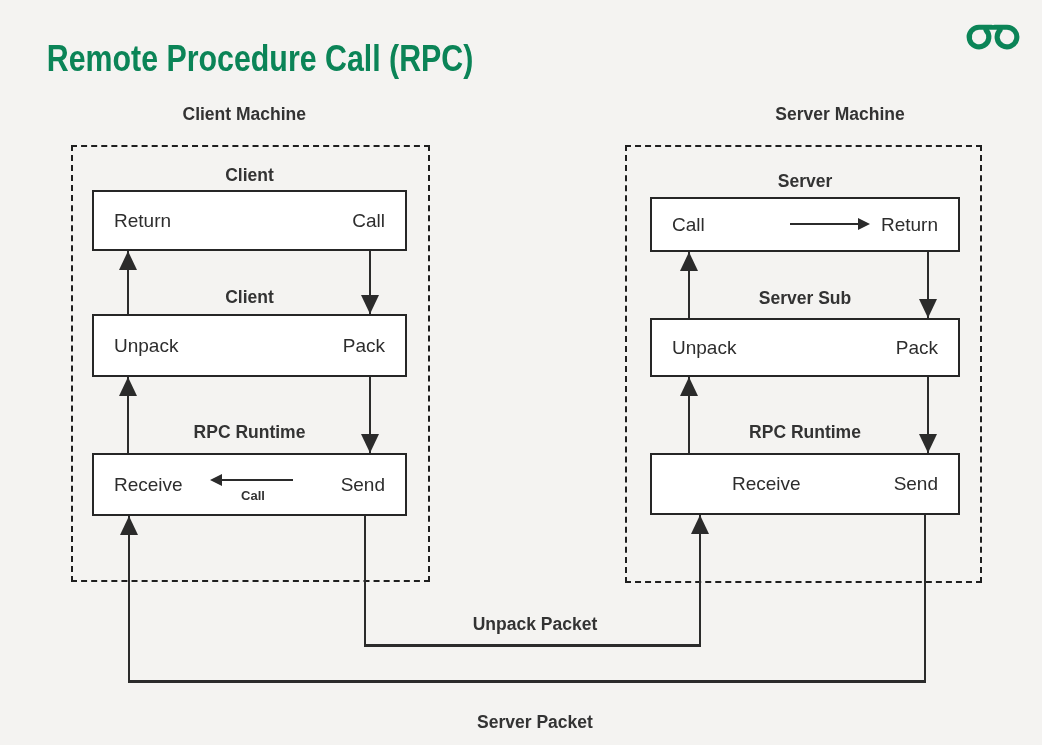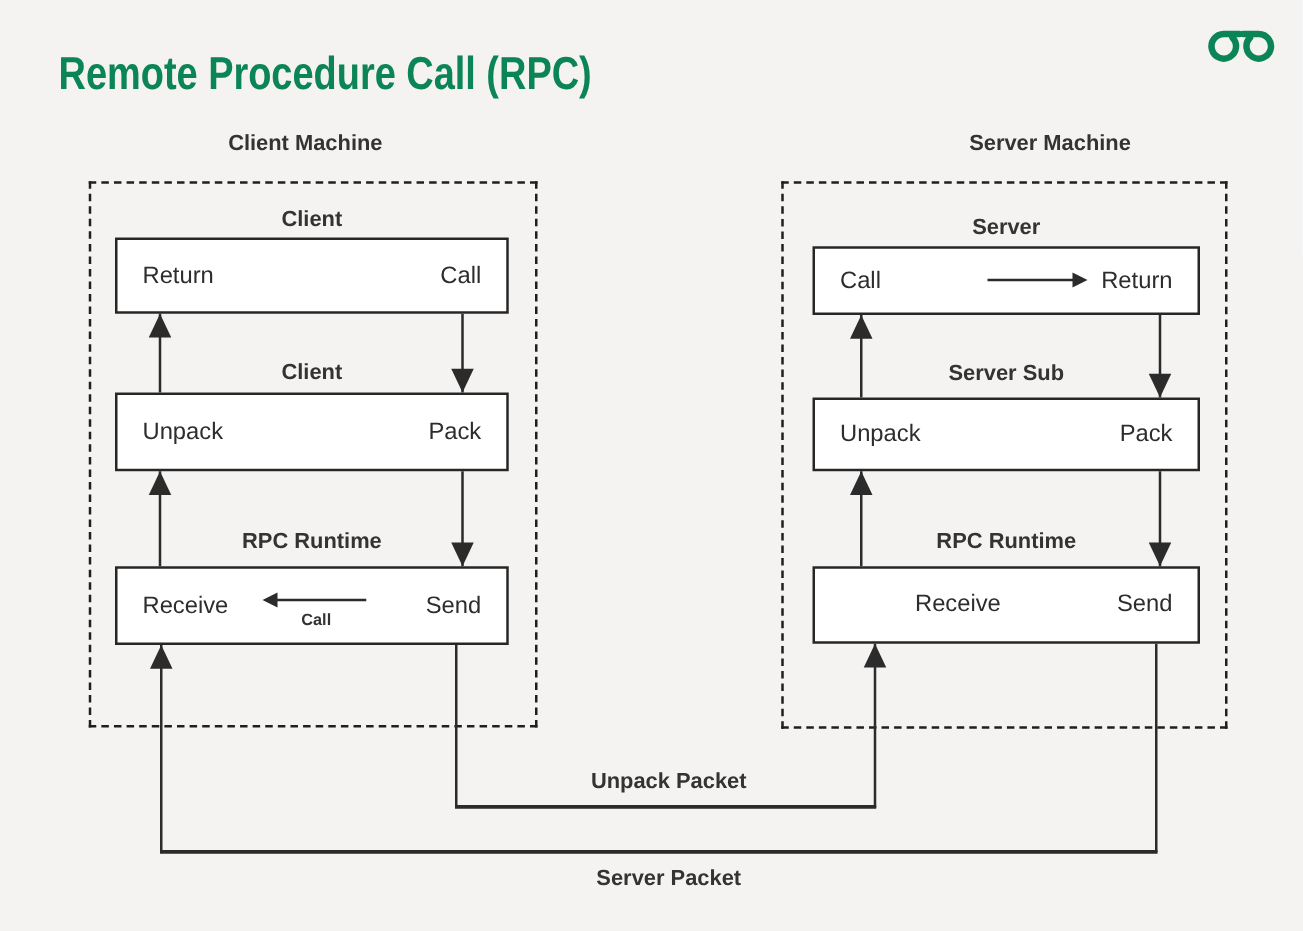--- a/index.html
+++ b/index.html
@@ -190,15 +190,15 @@
   <div class="vline" style="left:363.75px;top:516px;height:128px;"></div>
   <div class="hline" style="left:363.75px;top:644px;width:337px;"></div>
   <div class="vline" style="left:698.75px;top:515px;height:131px;"></div>
   <div class="head-up" style="left:691px;top:515px;"></div>
   <div class="packet-label" style="left:435px;top:614px;width:200px;">Unpack Packet</div>
 
   <div class="vline" style="left:923.75px;top:515px;height:167px;"></div>
   <div class="hline" style="left:127.75px;top:680px;width:798px;"></div>
   <div class="vline" style="left:127.75px;top:516px;height:166px;"></div>
   <div class="head-up" style="left:120px;top:516px;"></div>
-  <div class="packet-label" style="left:435px;top:692px;width:200px;text-align:center;">Server Packet</div>
+  <div class="packet-label" style="left:435px;top:712px;width:200px;text-align:center;">Server Packet</div>
 
 </div>
 
 </body></html>

